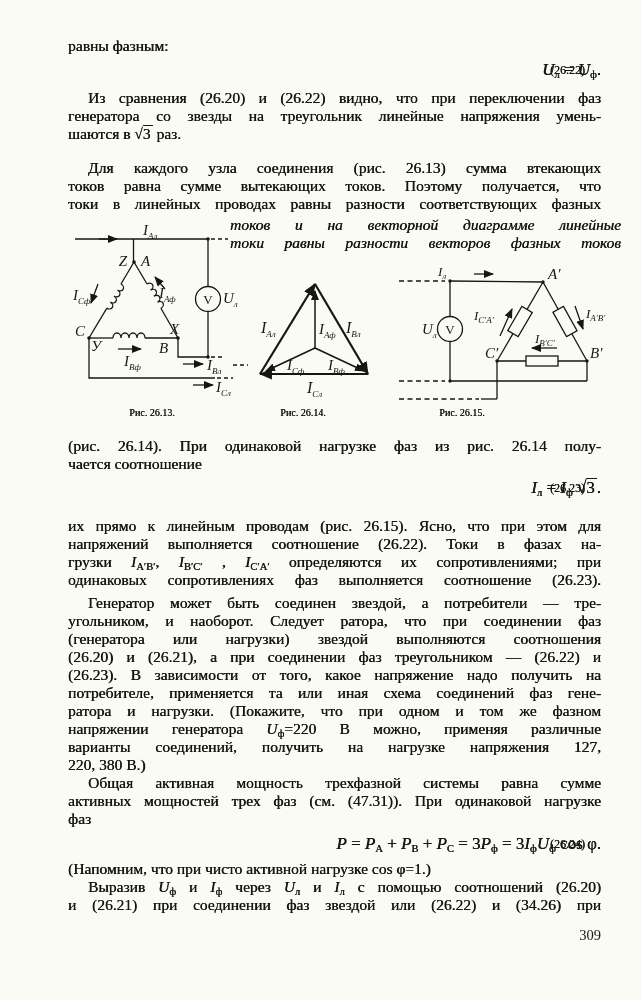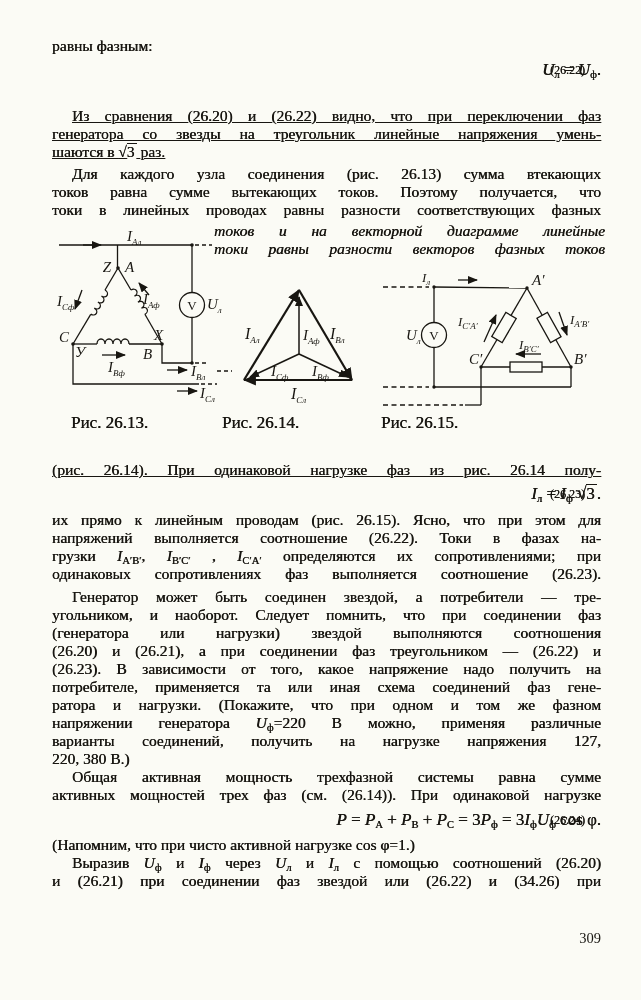--- a/index.html
+++ b/index.html
@@ -1,36 +1,36 @@
 <!DOCTYPE html>
 <html><head>
 <meta charset="utf-8">
 <style>
   html,body{margin:0;padding:0;background:#fbfbf5;}
   .page{position:relative;width:641px;height:1000px;background:#fbfbf5;overflow:hidden;
         font-family:"Liberation Serif","DejaVu Serif",serif;color:#181611;}
-  .col{padding:37px 40px 0 52px;}
+  .col{padding:37px 40px 0 68px;}
   .ln{font-size:15.5px;line-height:18px;text-align:justify;text-align-last:justify;
       text-shadow:0.35px 0 0 currentColor;white-space:normal;}
   .ln.last{text-align-last:left;}
   .ln.ind{text-indent:20px;}
   sub{font-size:10.5px;line-height:0;vertical-align:baseline;position:relative;top:0.28em;}
   i{font-style:italic;}
   .rt{white-space:nowrap;}
   .rt .ov{border-top:1.3px solid currentColor;display:inline-block;line-height:1.05;padding-right:2px;}
   .eq{position:relative;line-height:26px;font-size:17px;margin:2px 0;text-shadow:0.35px 0 0 currentColor;}
   .eq .f{text-align:right;}
   .eq .n{position:absolute;right:16px;top:0;font-size:12px;margin-left:39px;}
-  .sp1{margin-top:24px;text-decoration:underline;} .sp2{margin-top:4px;} .sp3{margin-top:5px;font-family:Liberation Serif, serif;} .sp4{margin-top:3px;}
+  .sp1{margin-top:6px;} .sp2{margin-top:16px;} .sp3{margin-top:5px;font-family:Liberation Serif, serif;} .sp4{margin-top:3px;}
   .band{position:relative;height:218px;}
   .band .wrapln{position:absolute;left:162px;top:3px;width:391px;font-style:italic;}
   .figsvg{position:absolute;}
-  .cap{position:absolute;width:130px;font-size:17px;top:194px;
+  .cap{position:absolute;width:130px;text-align:center;font-size:10px;top:194px;
        text-shadow:0.3px 0 0 currentColor;}
-  .pgnum{text-align:right;font-size:14.5px;margin-top:39px;line-height:18px;}
+  .pgnum{text-align:right;font-size:14.5px;margin-top:12px;line-height:18px;}
   svg text{fill:#181611;font-family:"Liberation Serif","DejaVu Serif",serif;}
   .svit{font-style:italic;}
   .svsub{font-size:9px;font-style:italic;}
   .svlbl{font-size:15px;font-style:italic;}
   .svlb2{font-size:16px;font-style:italic;}
   .svsm{font-size:13px;}
 </style>
 </head>
 <body>
 
@@ -184,50 +184,52 @@
       <text x="192" y="110" class="svlbl">B′</text>
     </svg>
 
     <div class="cap" style="left:19px">Рис. 26.13.</div>
     <div class="cap" style="left:170px">Рис. 26.14.</div>
     <div class="cap" style="left:329px">Рис. 26.15.</div>
   </div>
 
   <div class="sp1">
     <div class="ln">(рис. 26.14). При одинаковой нагрузке фаз из рис. 26.14 полу-</div>
+    <div class="ln last">чается соотношение</div>
   </div>
 
   <div class="eq">
     <div class="f"><i>I</i><sub>л</sub> = <i>I</i><sub>ф</sub> <span class="rt">√<span class="ov">3</span></span>.</div>
     <div class="n">(26.23)</div>
   </div>
 
   <div class="sp2">
     <div class="ln">их прямо к линейным проводам (рис. 26.15). Ясно, что при этом для</div>
     <div class="ln">напряжений выполняется соотношение (26.22). Токи в фазах на-</div>
     <div class="ln">грузки <i>I</i><sub>A′B′</sub>, <i>I</i><sub>B′C′</sub> , <i>I</i><sub>C′A′</sub> определяются их сопротивлениями; при</div>
     <div class="ln">одинаковых сопротивлениях фаз выполняется  соотношение (26.23).</div>
   </div>
 
   <div class="sp3">
     <div class="ln ind">Генератор может быть соединен звездой, а потребители — тре-</div>
-    <div class="ln">угольником, и наоборот. Следует помнить, что при соединении фаз</div>
+    <div class="ln">угольником, и наоборот. Следует ратора, что при соединении фаз</div>
     <div class="ln">(генератора или нагрузки) звездой выполняются соотношения</div>
     <div class="ln">(26.20) и (26.21), а при соединении фаз треугольником — (26.22) и</div>
     <div class="ln">(26.23). В зависимости от того, какое напряжение надо получить на</div>
     <div class="ln">потребителе, применяется та или иная схема соединений фаз гене-</div>
     <div class="ln">ратора и нагрузки. (Покажите, что при одном и том же фазном</div>
     <div class="ln">напряжении генератора <i>U</i><sub>ф</sub>=220 В можно, применяя различные</div>
     <div class="ln">варианты соединений, получить на нагрузке напряжения 127,</div>
     <div class="ln last">220, 380 В.)</div>
   </div>
 
   <div>
     <div class="ln ind">Общая активная мощность трехфазной системы равна сумме</div>
-    <div class="ln">активных мощностей трех фаз (см. (26.14)). При одинаковой нагрузке</div>
+    <div class="ln">активных мощностей трех фаз (см. (47.31)). При одинаковой нагрузке</div>
+    <div class="ln last">фаз</div>
   </div>
 
   <div class="eq sp4">
     <div class="f"><i>P</i> = <i>P</i><sub>A</sub> + <i>P</i><sub>B</sub> + <i>P</i><sub>C</sub> = 3<i>P</i><sub>ф</sub> = 3<i>I</i><sub>ф</sub><i>U</i><sub>ф</sub> cos φ.</div>
     <div class="n">(26.24)</div>
   </div>
 
   <div class="sp4">
     <div class="ln last">(Напомним, что при чисто активной нагрузке cos φ=1.)</div>
   </div>

